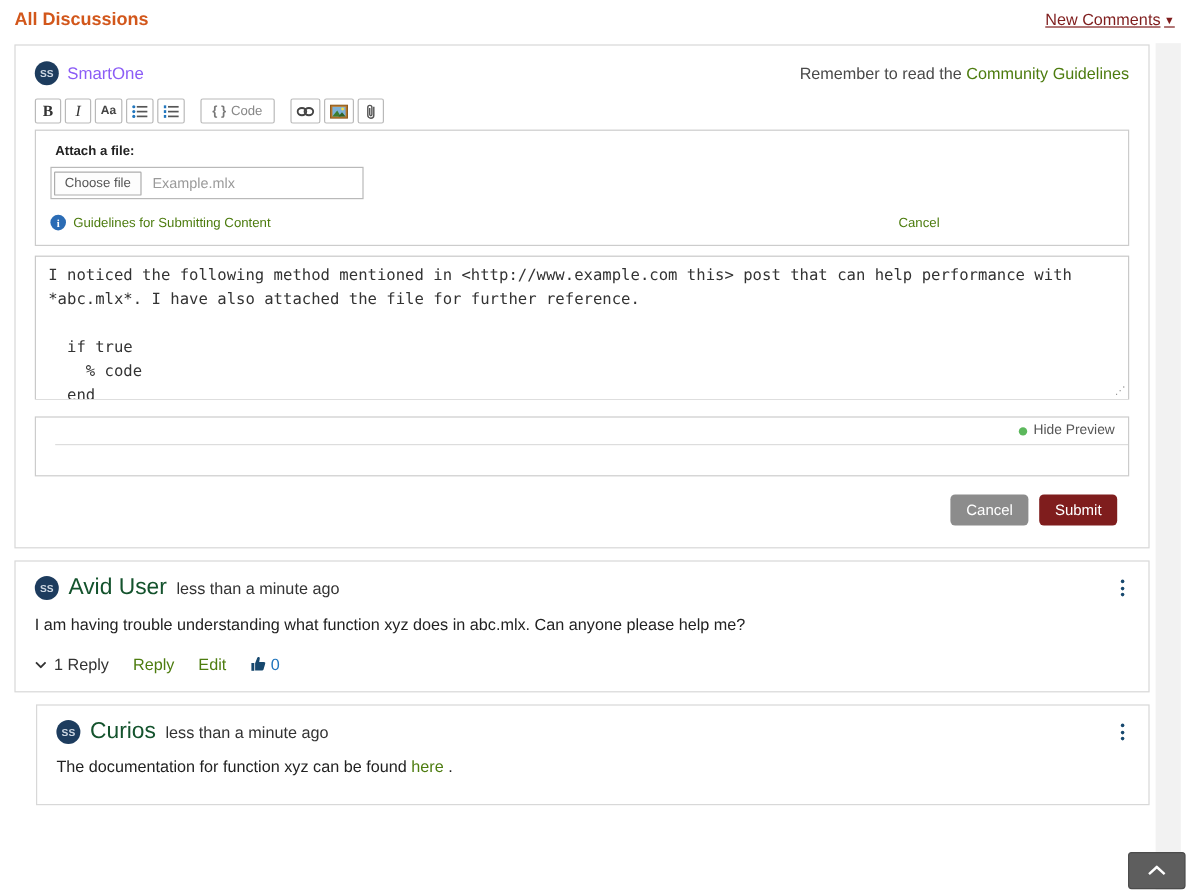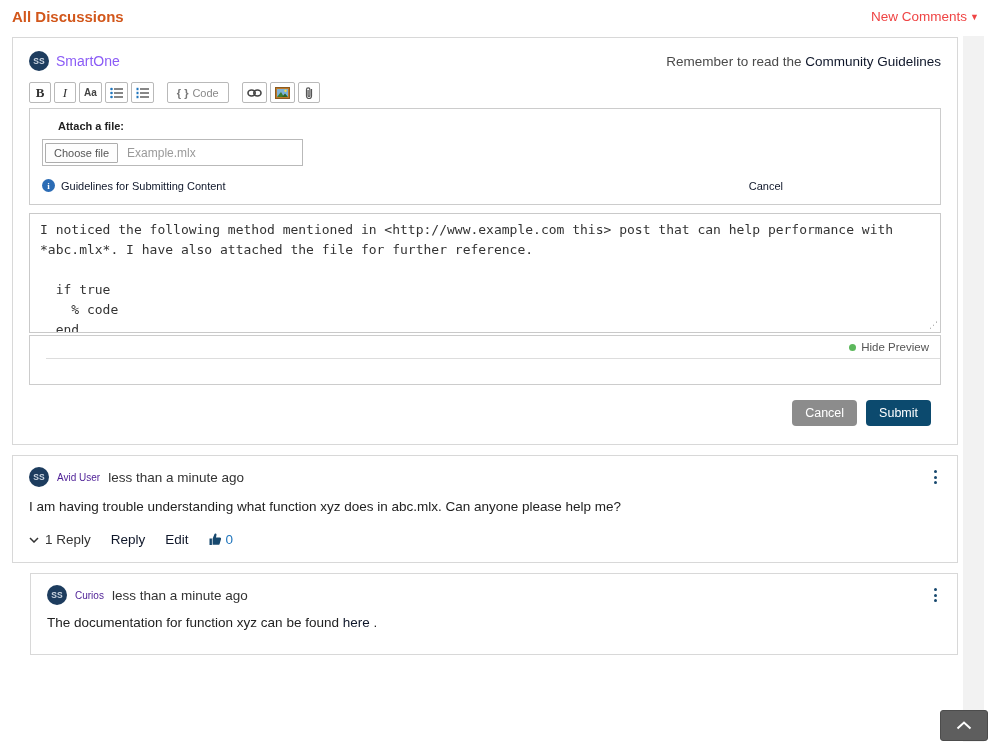--- a/index.html
+++ b/index.html
@@ -4,54 +4,54 @@
 <style>
   * { margin:0; padding:0; box-sizing:border-box; }
   html,body { width:993px; height:742px; background:#fff; overflow:hidden;
     font-family:"Liberation Sans", sans-serif; }
   body { position:relative; }
 
   
   .topbar { display:flex; justify-content:space-between; align-items:center;
     padding:8px 14px 6px 12px; }
   .topbar-title { color:#d2571b; font-size:15px; font-weight:bold; }
-  .sort-link { color:#ef4444; font-size:13.5px; cursor:pointer; }
+  .sort-link { color:#7f1d1d; font-size:13.5px; cursor:pointer;text-decoration:underline; }
   .sort-link .caret { font-size:9px; vertical-align:1px; margin-left:3px; }
 
   
   .card { margin:6px 35px 0 12px; border:1px solid #d8d8d8; background:#fff; }
   .editor-card { padding:13px 16px 18px 16px; }
   .comment-card { margin-top:10px; padding:11px 16px 15px 16px; }
   .reply-card  { margin:10px 35px 0 30px; padding:11px 16px 24px 16px; }
 
   .avatar { width:20px; height:20px; border-radius:50%; background:#1d3c5e;
     color:#ccd6e2; font-size:8.5px; font-weight:bold; display:inline-flex;
     align-items:center; justify-content:center; flex:none; }
-  a, .link { color:#0f172a; text-decoration:none; cursor:pointer; }
+  a, .link { color:#4d7c0f; text-decoration:none; cursor:pointer; }
 
   .editor-head { display:flex; justify-content:space-between; align-items:center; }
   .author { display:flex; align-items:center; gap:7px; }
   .author-name { color:#8b5cf6; font-size:14px; }
   .reminder { font-size:13.5px; color:#4a4a4a; }
 
   
   .toolbar { display:flex; align-items:center; margin-top:11px; }
   .tb-btn { height:21px; min-width:22px; border:1px solid #b9b9b9; background:#fff;
     border-radius:2px; margin-right:3px; display:inline-flex; align-items:center;
     justify-content:center; font-size:12px; color:#333; cursor:pointer; padding:0 4px; }
   .tb-bold { font-family:"Liberation Serif", serif; font-weight:bold; font-size:13px; }
   .tb-italic { font-family:"Liberation Serif", serif; font-style:italic; font-size:13px; }
   .tb-font { font-size:10px; font-weight:bold; color:#444; }
   .tb-gap { width:10px; }
   .tb-code { color:#888; font-size:11px; gap:4px; padding:0 9px; }
   .tb-code b { font-weight:bold; color:#777; }
 
   
   .attach-panel { border:1px solid #ccc; margin-top:5px; padding:9px 12px 12px 12px; }
-  .attach-label { font-size:11px; font-weight:bold; color:#222; margin:2px 16px 7px; }
+  .attach-label { font-size:11px; font-weight:bold; color:#222; margin:2px 4px 7px; }
   .file-box { width:261px; border:1px solid #b9b9b9; height:27px; display:flex;
     align-items:center; padding:2px; }
   .choose-btn { border:1px solid #adadad; background:#fdfdfd; color:#555;
     font-size:11px; padding:3px 8px; cursor:pointer; border-radius:1px; }
   .file-placeholder { color:#9a9a9a; font-size:12px; margin-left:9px; }
   .attach-foot { display:flex; align-items:center; margin-top:13px; }
   .info-icon { width:13px; height:13px; border-radius:50%; background:#2b6cb5;
     color:#fff; font-size:9px; font-weight:bold; font-family:"Liberation Serif",serif;
     display:inline-flex; align-items:center; justify-content:center; margin-right:6px; }
   .guidelines-link { font-size:11px; }
@@ -59,40 +59,40 @@
 
   
   .ta-wrap { position:relative; margin-top:8px; }
   .editor-textarea { display:block; width:100%; height:120px; border:1px solid #c9c9c9;
     resize:none; padding:6px 10px; font-family:"DejaVu Sans Mono", monospace;
     font-size:13px; line-height:20px; color:#333; outline:none; }
   .resize-handle { position:absolute; right:3px; bottom:3px; color:#999; font-size:9px;
     line-height:9px; cursor:nwse-resize; user-select:none; }
 
   
-  .preview-panel { border:1px solid #ccc; margin-top:2px;padding-left:16px; }
+  .preview-panel { border:1px solid #ccc; margin-top:14px;padding-left:16px; }
   .preview-head { display:flex; justify-content:flex-end; align-items:center; gap:5px;
     padding:5px 11px; border-bottom:1px solid #ddd; }
   .dot { width:7px; height:7px; border-radius:50%; background:#5cb85c; }
   .preview-toggle { font-size:11.5px; color:#555; cursor:pointer; }
   .preview-body { padding:10px 11px 15px 11px; }
   .preview-body p { font-size:13.5px; color:#222; margin:3px 0 12px; }
   .code-block { background:#f6f6f6; border:1px solid #ddd; border-radius:4px;
     padding:8px 12px; font-family:"DejaVu Sans Mono", monospace; font-size:12.5px;
     line-height:16px; color:#333; white-space:pre; }
 
   .editor-actions { display:flex; justify-content:flex-end; gap:9px; margin:15px 10px 0 0; }
   .btn { border:none; border-radius:4px; color:#fff; font-size:12.5px; padding:6px 13px;
     cursor:pointer; font-family:"Liberation Sans", sans-serif; }
   .btn-cancel { background:#8c8c8c; }
-  .btn-submit { background:#0c4a6e; }
+  .btn-submit { background:#7f1d1d; }
 
   
   .comment-head { display:flex; align-items:center; gap:8px; }
-  .comment-name { color:#4c1d95; font-size:10px; }
+  .comment-name { color:#14532d; font-size:19px; }
   .timestamp { color:#333; font-size:13.5px; }
   .kebab { margin-left:auto; display:flex; flex-direction:column; gap:2.5px;
     padding:2px 4px; cursor:pointer; }
   .kebab i { width:3px; height:3px; border-radius:50%; background:#17486e; display:block; }
   .comment-body { font-size:13.5px; color:#222; margin-top:12px; }
   .comment-foot { display:flex; gap:20px; margin-top:18px;
     font-size:13.5px; }
   .replies-toggle { display:flex; align-items:center; gap:6px; color:#333; cursor:pointer; }
   .like { display:flex; align-items:center; gap:4px; cursor:pointer; color:#2176bd; }
   .reply-line { font-size:13.5px; color:#222; margin-top:10px; }

